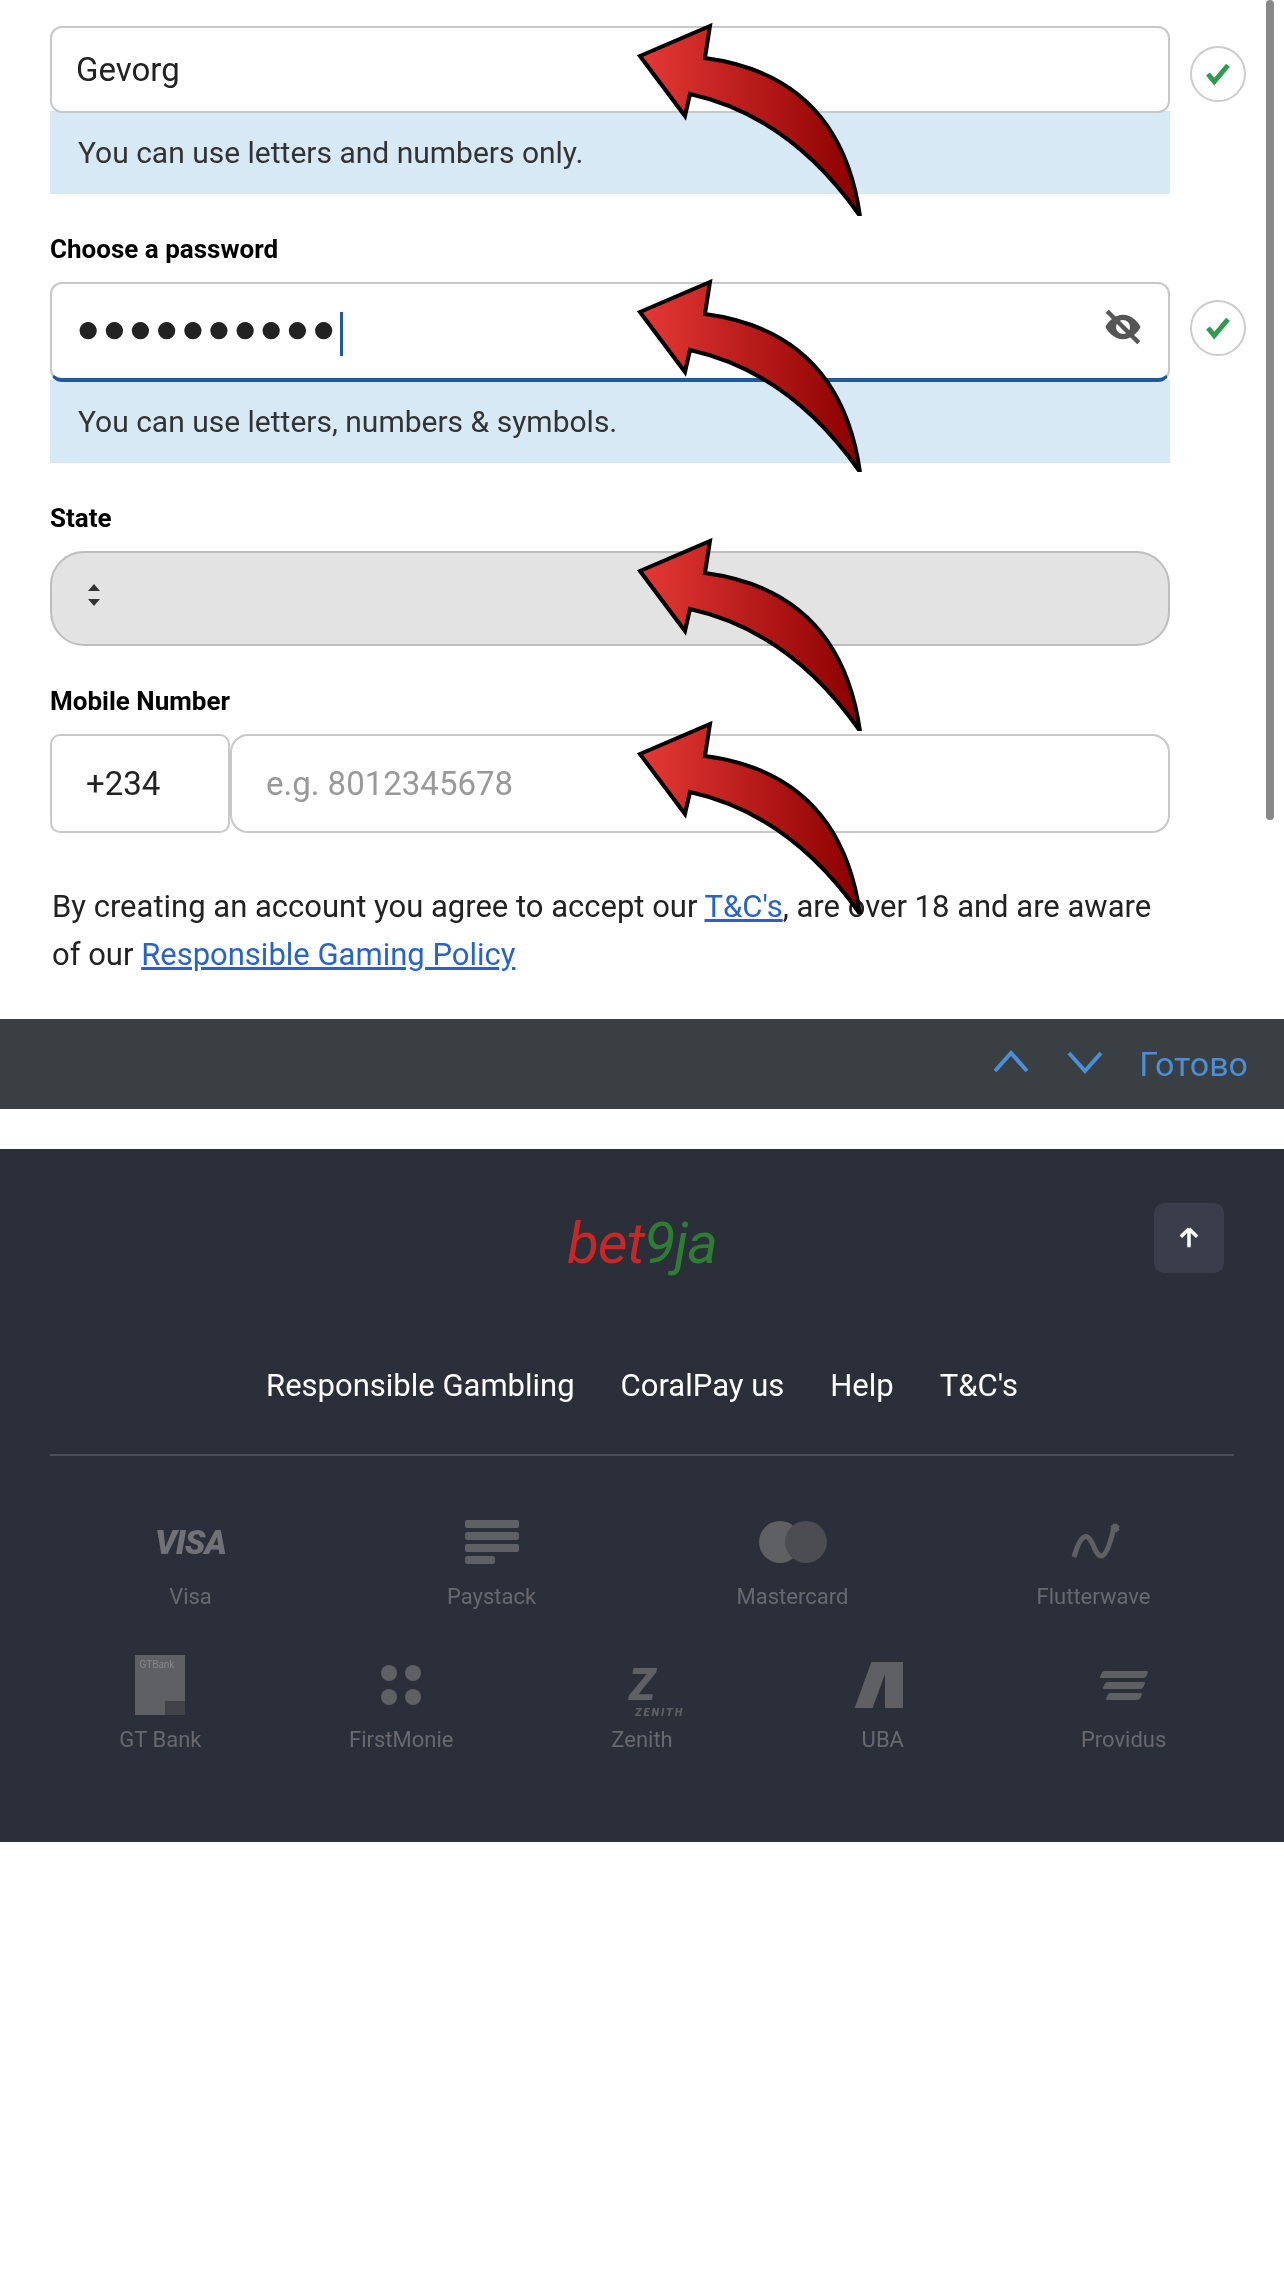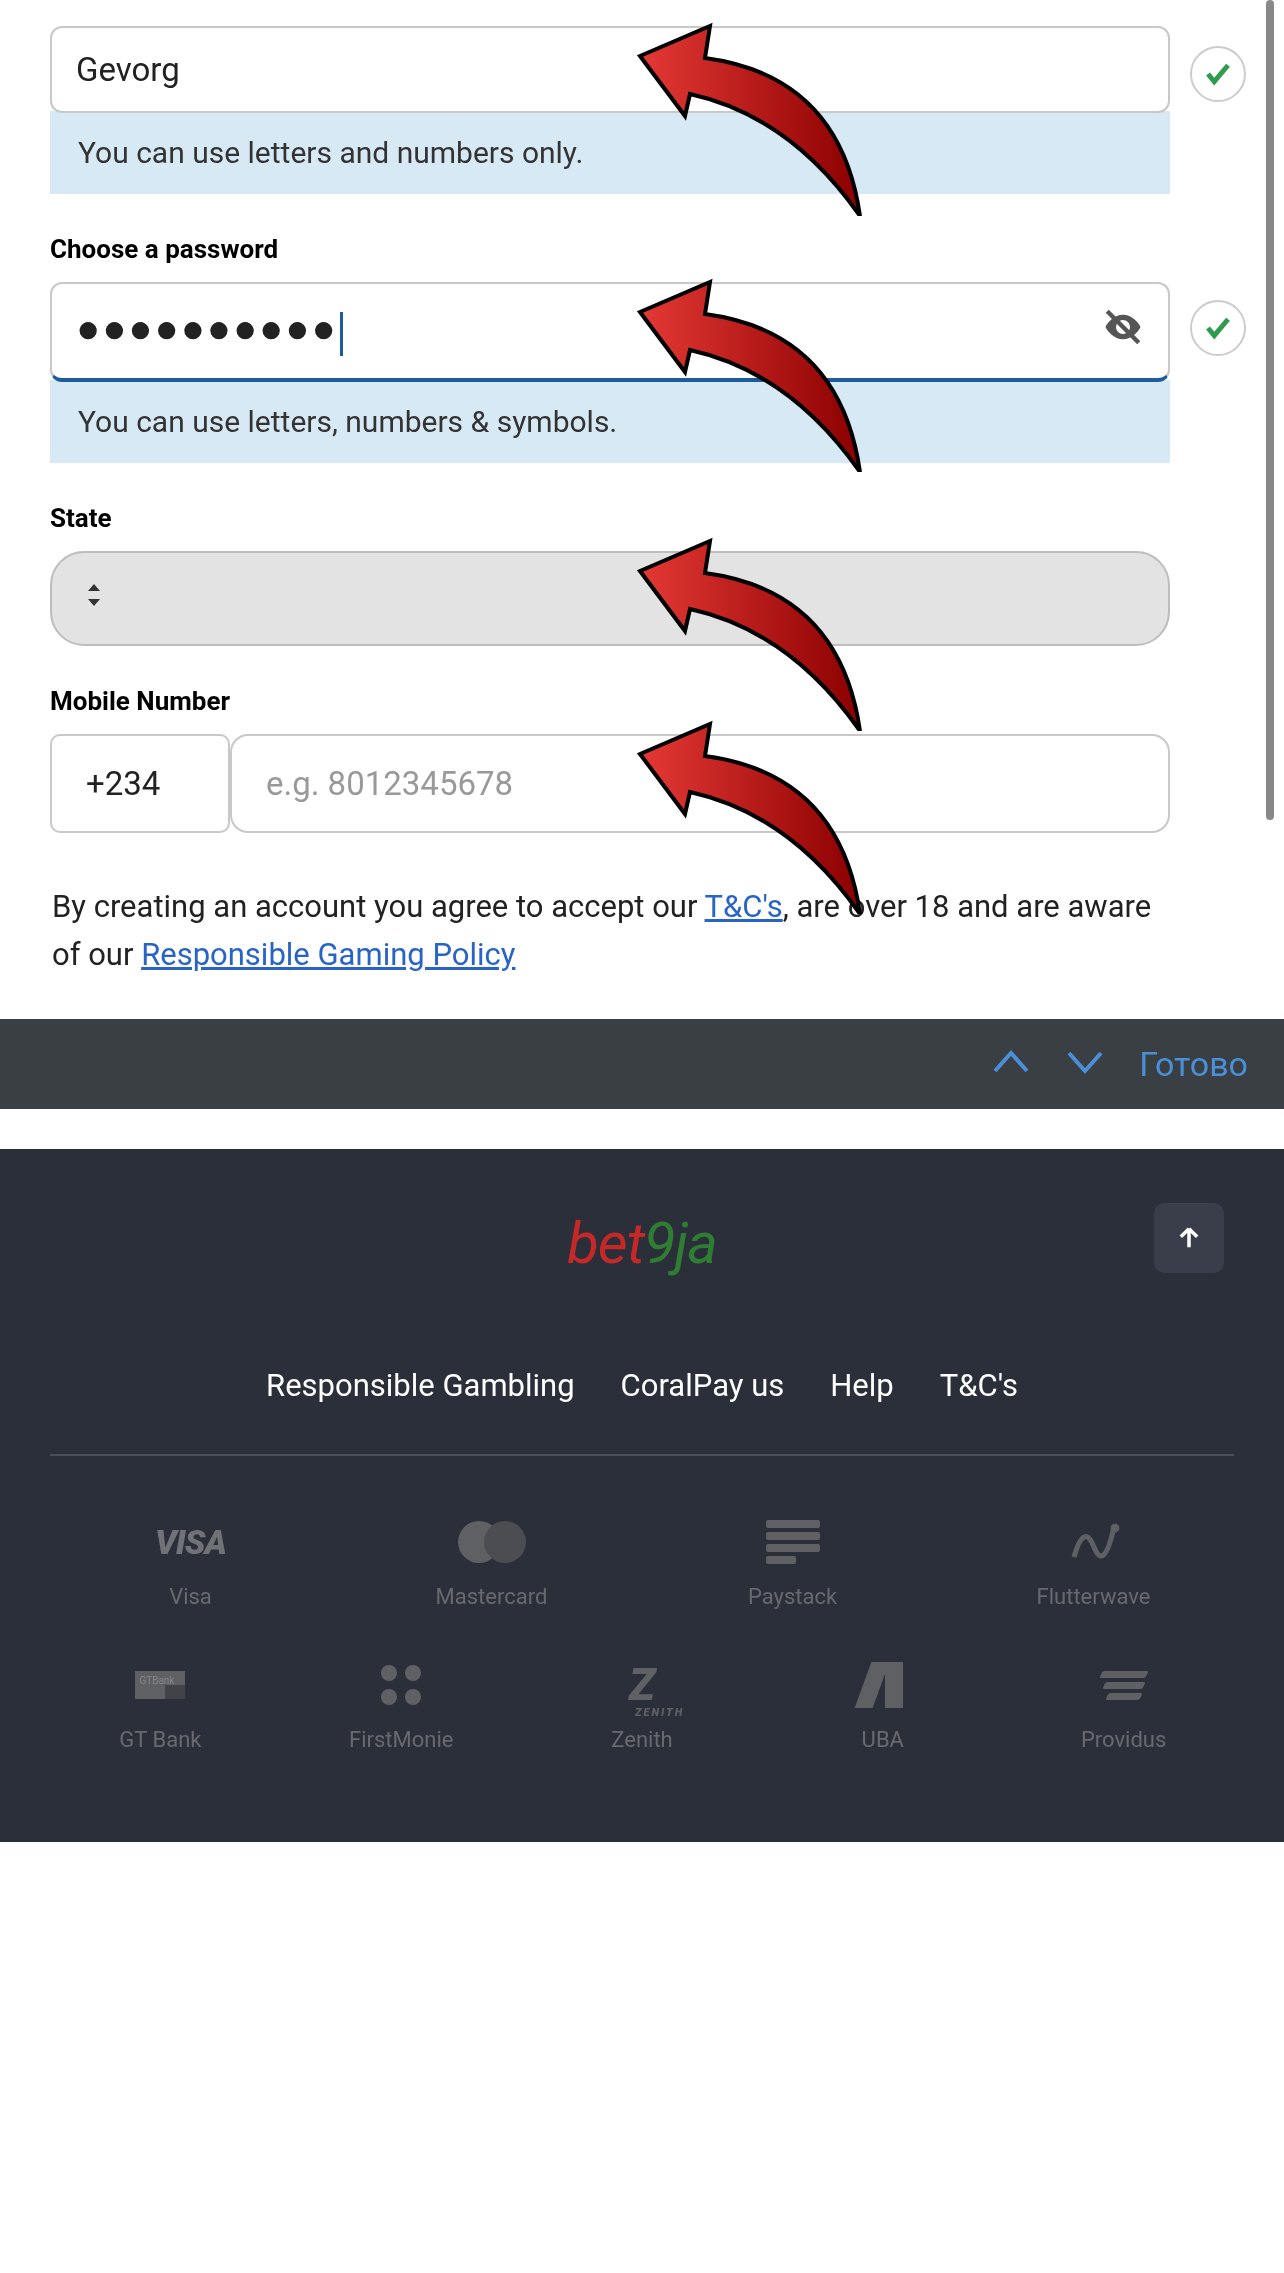--- a/index.html
+++ b/index.html
@@ -240,21 +240,21 @@
   .mc-circles .c1, .mc-circles .c2 {
     width: 42px; height: 42px; border-radius: 50%;
   }
   .mc-circles .c1 { background: #888; }
   .mc-circles .c2 { background: #666; margin-left: -16px; }
   .paystack-lines { display:flex; flex-direction:column; gap:4px; align-items:flex-start;}
   .paystack-lines span { display:block; height:8px; background:#888; border-radius:2px;}
   .flutter-wave svg { width:60px; height:50px; stroke:#888; stroke-width:5; fill:none; }
   .coralpay-box { width:60px; height:50px; background:#888; border-radius:10px; position:relative;}
   .coralpay-box::after { content:""; position:absolute; bottom:6px; left:10px; width:24px; height:24px; border:5px solid #2b2f3a; border-radius:50%; border-top-color:transparent; border-right-color:transparent;}
-  .gtbank-box { width:50px; height:28px; background:#888; position:relative;}
+  .gtbank-box { width:50px; height:60px; background:#888; position:relative;}
   .gtbank-box::after { content:""; position:absolute; right:0; bottom:0; width:20px; height:14px; background:#555;}
   .gtbank-text { font-size:10px; color:#ccc; position:absolute; top:4px; left:4px;}
   .firstmonie-dots { display:grid; grid-template-columns:repeat(2,16px); gap:8px;}
   .firstmonie-dots span { width:16px; height:16px; background:#888; border-radius:50%;}
   .zenith-z { font-size:44px; font-weight:900; color:#888; font-style:italic; position:relative;}
   .zenith-sub { font-size:11px; color:#888; letter-spacing:2px; position:absolute; bottom:-8px; left:6px;}
   .uba-box { display:flex; gap:4px;}
   .uba-box span { width:18px; height:46px; background:#888;}
   .uba-box span:nth-child(1) { transform: skewX(-20deg);}
   .providus-lines { display:flex; flex-direction:column; align-items:center;}
@@ -436,40 +436,40 @@
   <div class="footer-divider"></div>
 
   <div class="payment-row">
     <div class="payment-item">
       <div class="payment-icon">
           <span class="visa-text">VISA</span>
         </div>
       <span class="payment-label">Visa</span>
     </div>
     <div class="payment-item">
-      <div class="payment-icon" style="position:relative;">
-        <div class="mc-circles">
-            <div class="c1"></div>
-            <div class="c2"></div>
-          </div>
-      </div>
-      <span class="payment-label">Mastercard</span>
-    </div>
-    <div class="payment-item">
       <div class="payment-icon">
         <div class="paystack-lines">
           <span style="width:54px"></span>
             <span style="width:54px"></span>
             <span style="width:54px"></span>
             <span style="width:30px"></span>
         </div>
       </div>
       <span class="payment-label">Paystack</span>
     </div>
     <div class="payment-item">
+      <div class="payment-icon" style="position:relative;">
+        <div class="mc-circles">
+            <div class="c1"></div>
+            <div class="c2"></div>
+          </div>
+      </div>
+      <span class="payment-label">Mastercard</span>
+    </div>
+    <div class="payment-item">
       <div class="payment-icon flutter-wave">
         <svg viewBox="0 0 60 50">
             <path d="M10 40 Q 20 5 30 30 Q 40 55 50 10"></path>
             <path d="M48 8 L54 14 M54 8 L48 14"></path>
           </svg>
       </div>
       <span class="payment-label">Flutterwave</span>
     </div>
   </div>
 

